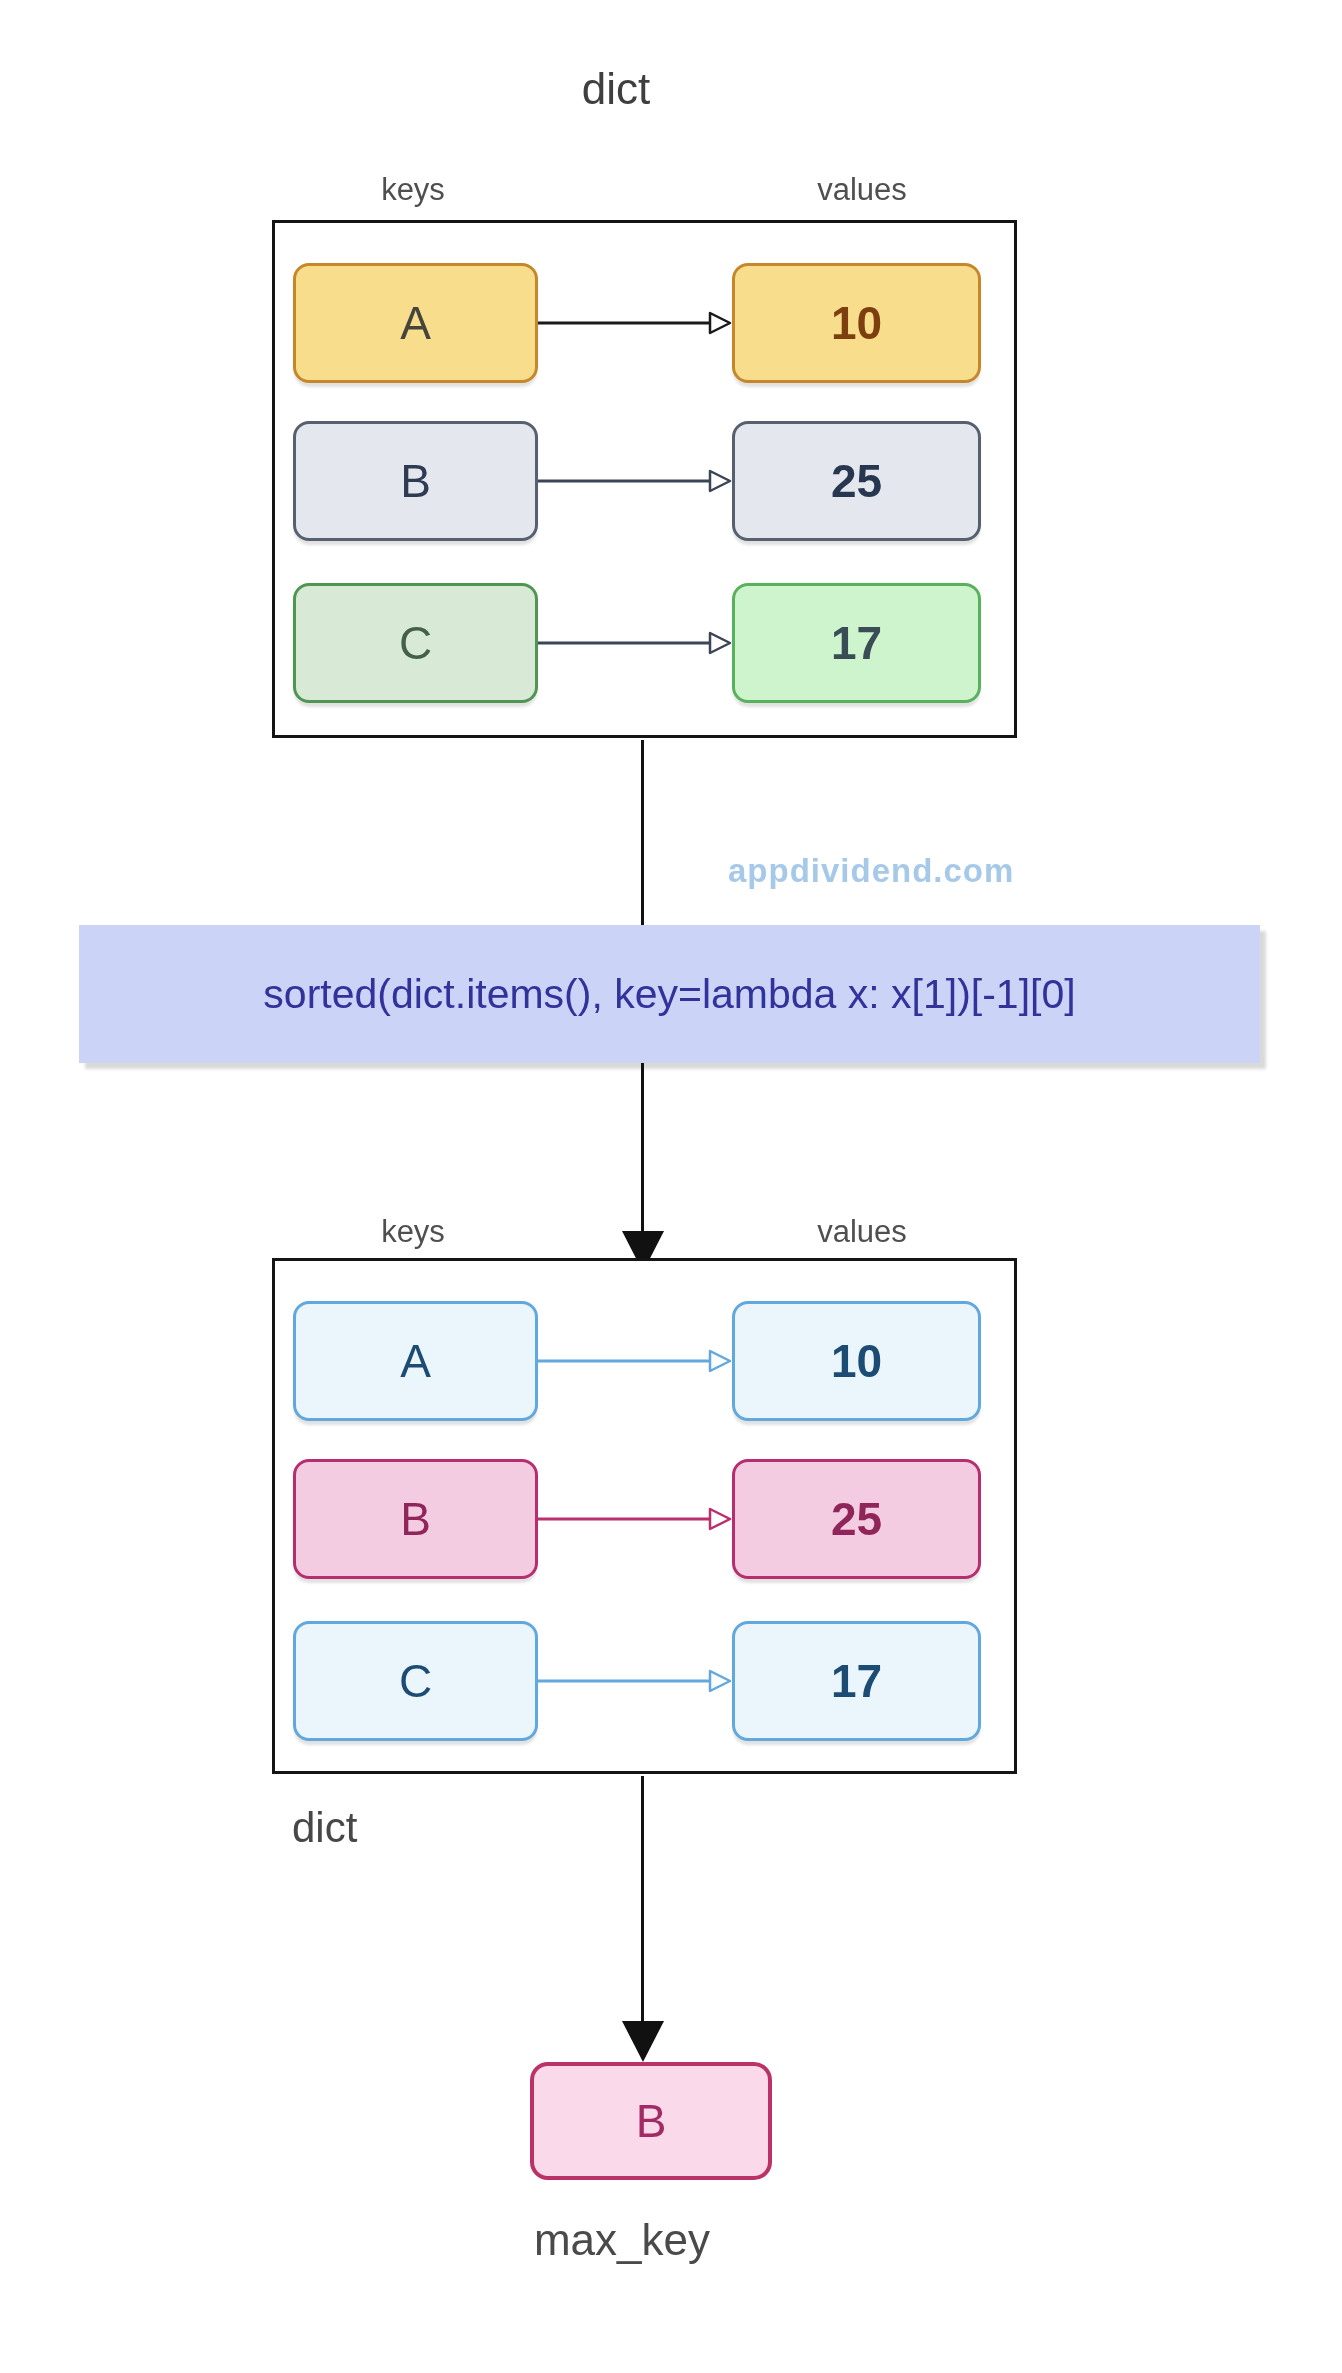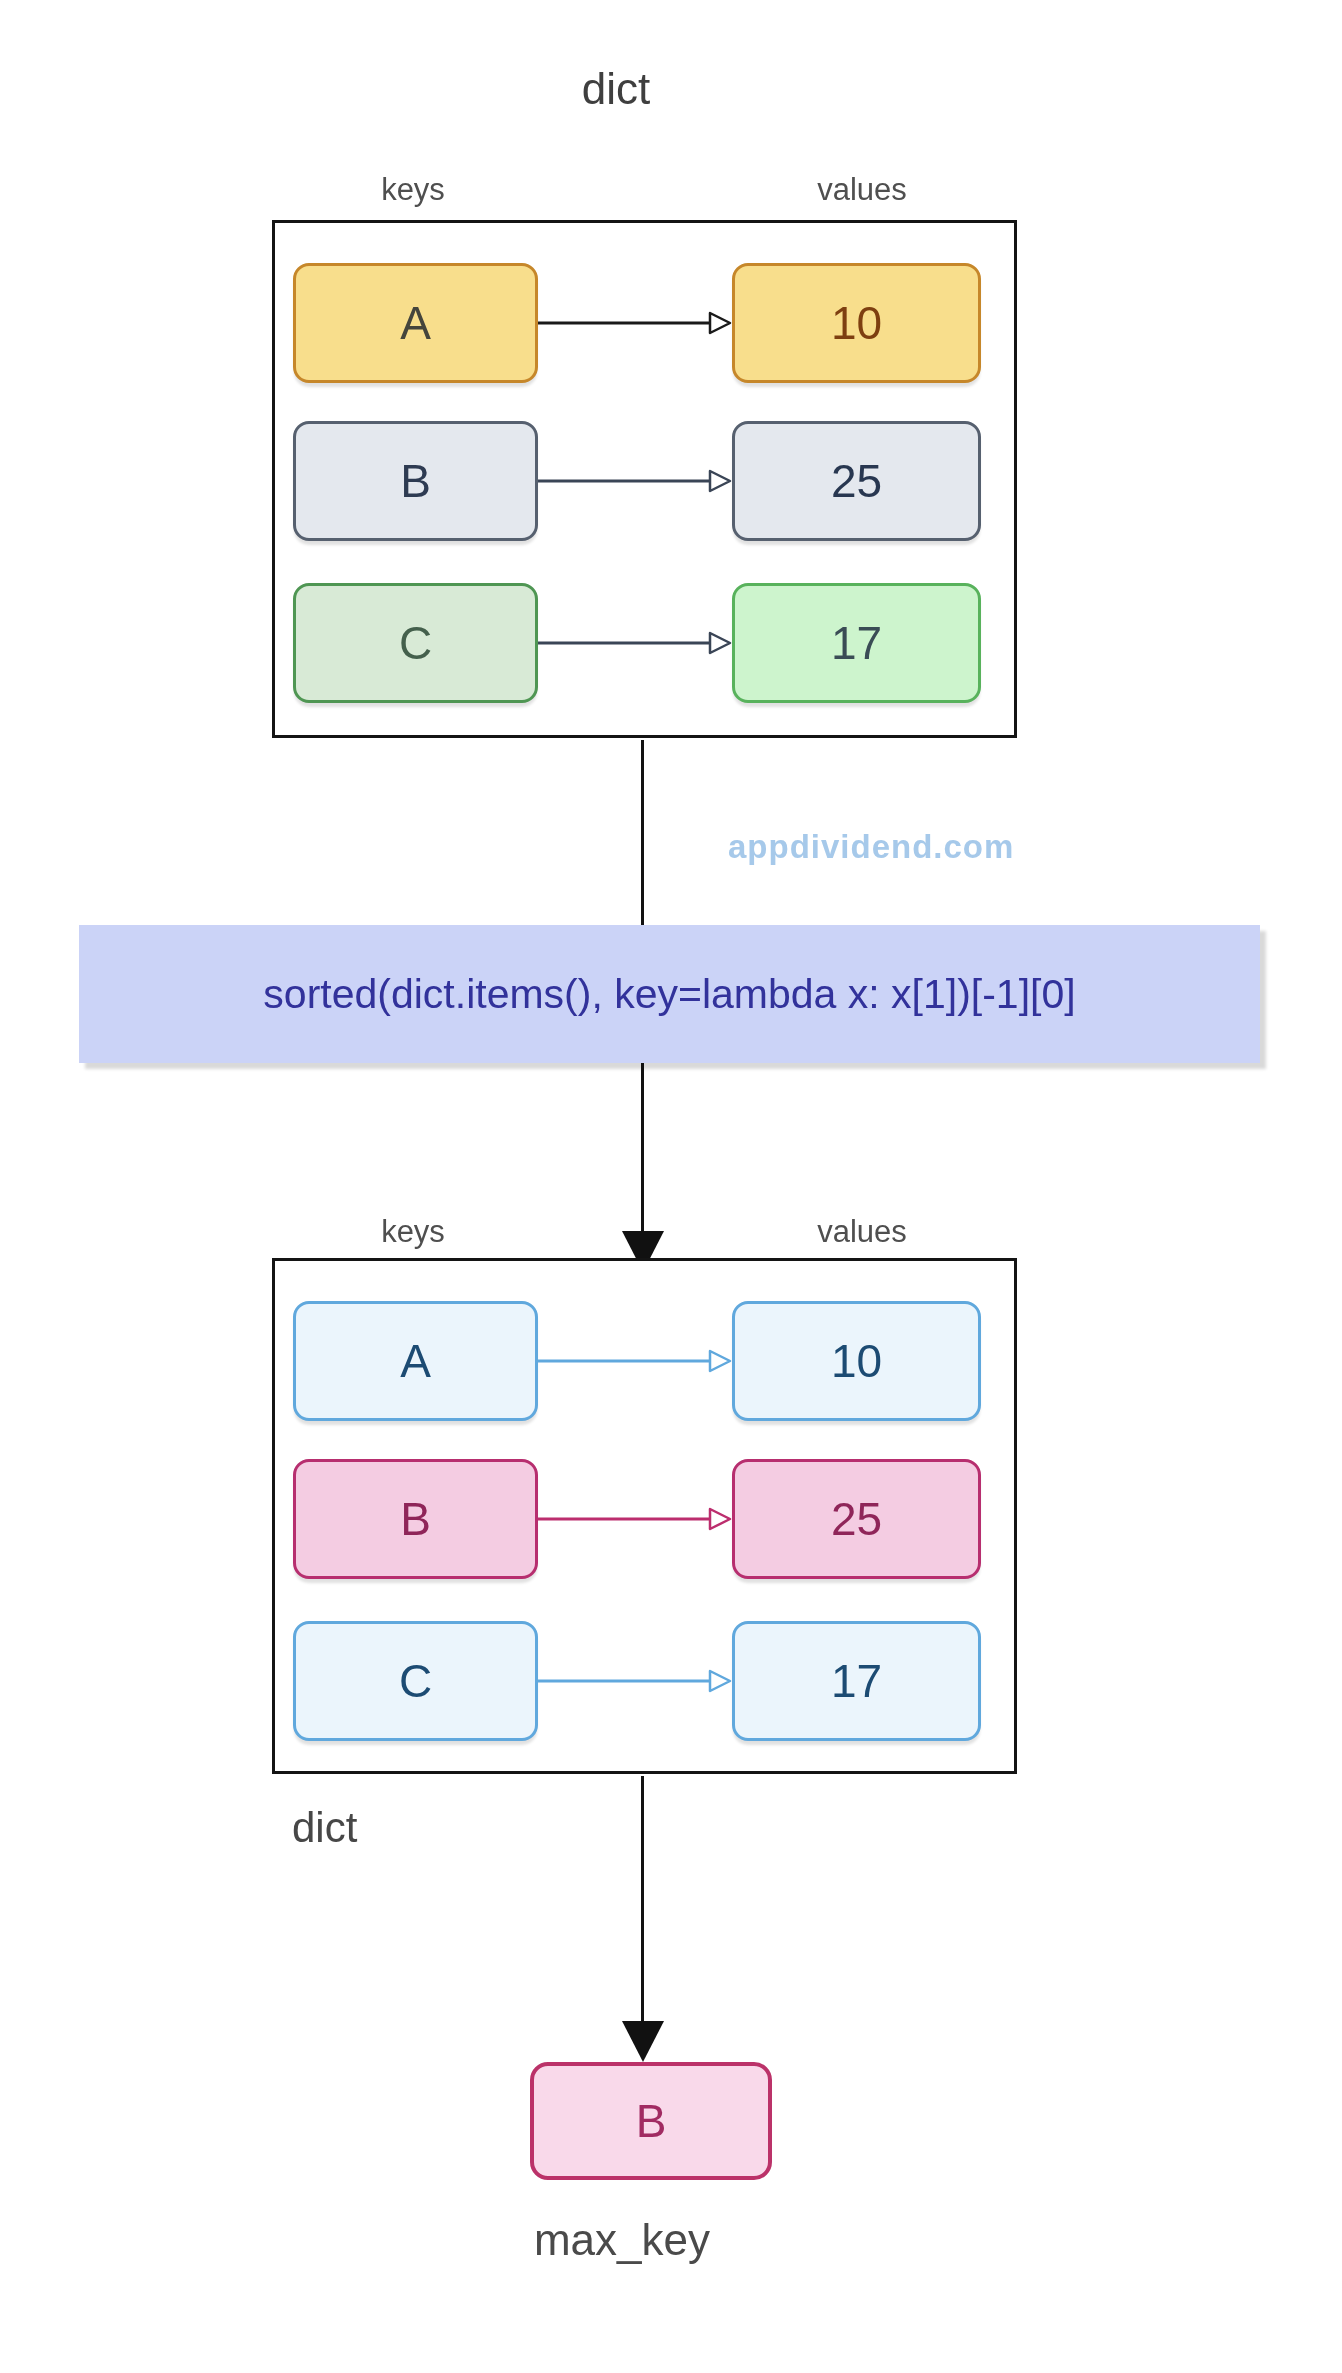--- a/index.html
+++ b/index.html
@@ -23,40 +23,40 @@
   .dict-row{
     position:absolute;left:18px;display:flex;align-items:center;height:120px;
   }
   .cell{
     box-sizing:border-box;height:120px;border:3px solid;border-radius:16px;
     display:flex;align-items:center;justify-content:center;
     font-size:46px;
     box-shadow:0 5px 3px -1px rgba(0,0,0,0.12);
   }
   .cell.key{width:245px;}
-  .cell.val{width:249px;}
+  .cell.val{width:249px;font-weight:bold;}
   .row-arrow{width:194px;height:26px;flex:0 0 194px;}
   
   .v-yellow.key{background:#F8DE8C;border-color:#C6872A;color:#45453C;}
   .v-yellow.val{background:#F8DE8C;border-color:#C6872A;color:#7E3F10;}
   .v-gray.key{background:#E4E8EE;border-color:#56606F;color:#2E3B52;}
   .v-gray.val{background:#E4E8EE;border-color:#56606F;color:#283750;}
   .v-green.key{background:#D8EAD6;border-color:#4F9653;color:#44604C;}
   .v-green.val{background:#CDF4CD;border-color:#58B25C;color:#3A4C55;}
   .v-blue.key,.v-blue.val{background:#EBF5FC;border-color:#60A8DD;color:#1C4B73;}
   .v-pink.key,.v-pink.val{background:#F4CCE2;border-color:#B72E6F;color:#8F2559;}
 
   .flow-line{width:3px;background:#111111;}
   .flow-arrowhead{
     width:0;height:0;
     border-left:21px solid transparent;border-right:21px solid transparent;
     border-top:41px solid #111111;
   }
   .watermark{
-    font-size:33px;color:#A6C9EA;font-weight:bold;letter-spacing:1px;
+    font-size:33px;color:#A6C9EA;font-weight:bold;letter-spacing:1px;margin-top:24px;
   }
   .code-box{
     left:79px;top:925px;width:1181px;height:138px;
     background:#CBD3F7;
     box-shadow:6px 6px 3px rgba(0,0,0,0.15);
     display:flex;align-items:center;justify-content:center;
     box-sizing:border-box;
   }
   .code-text{
     font-size:41px;color:#32329B;white-space:nowrap;

